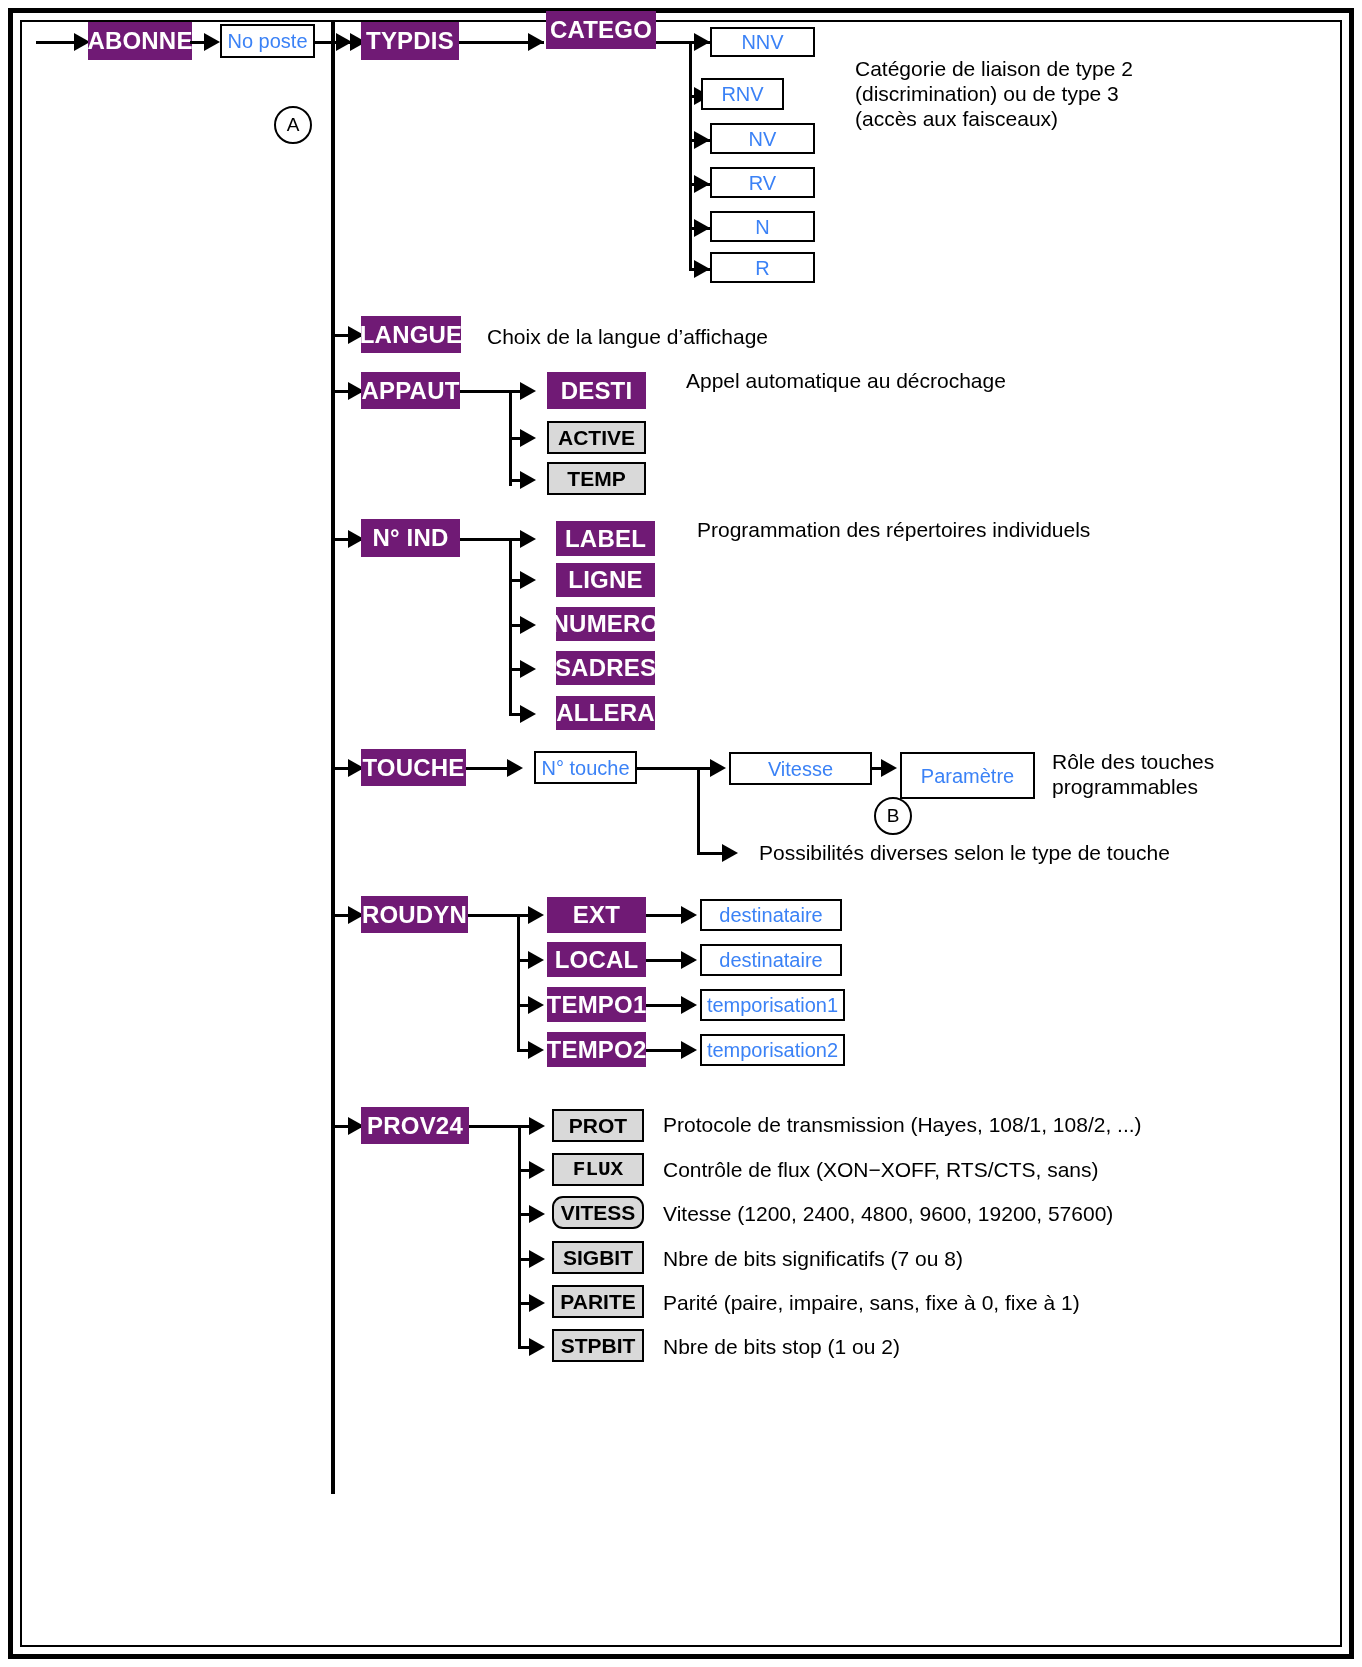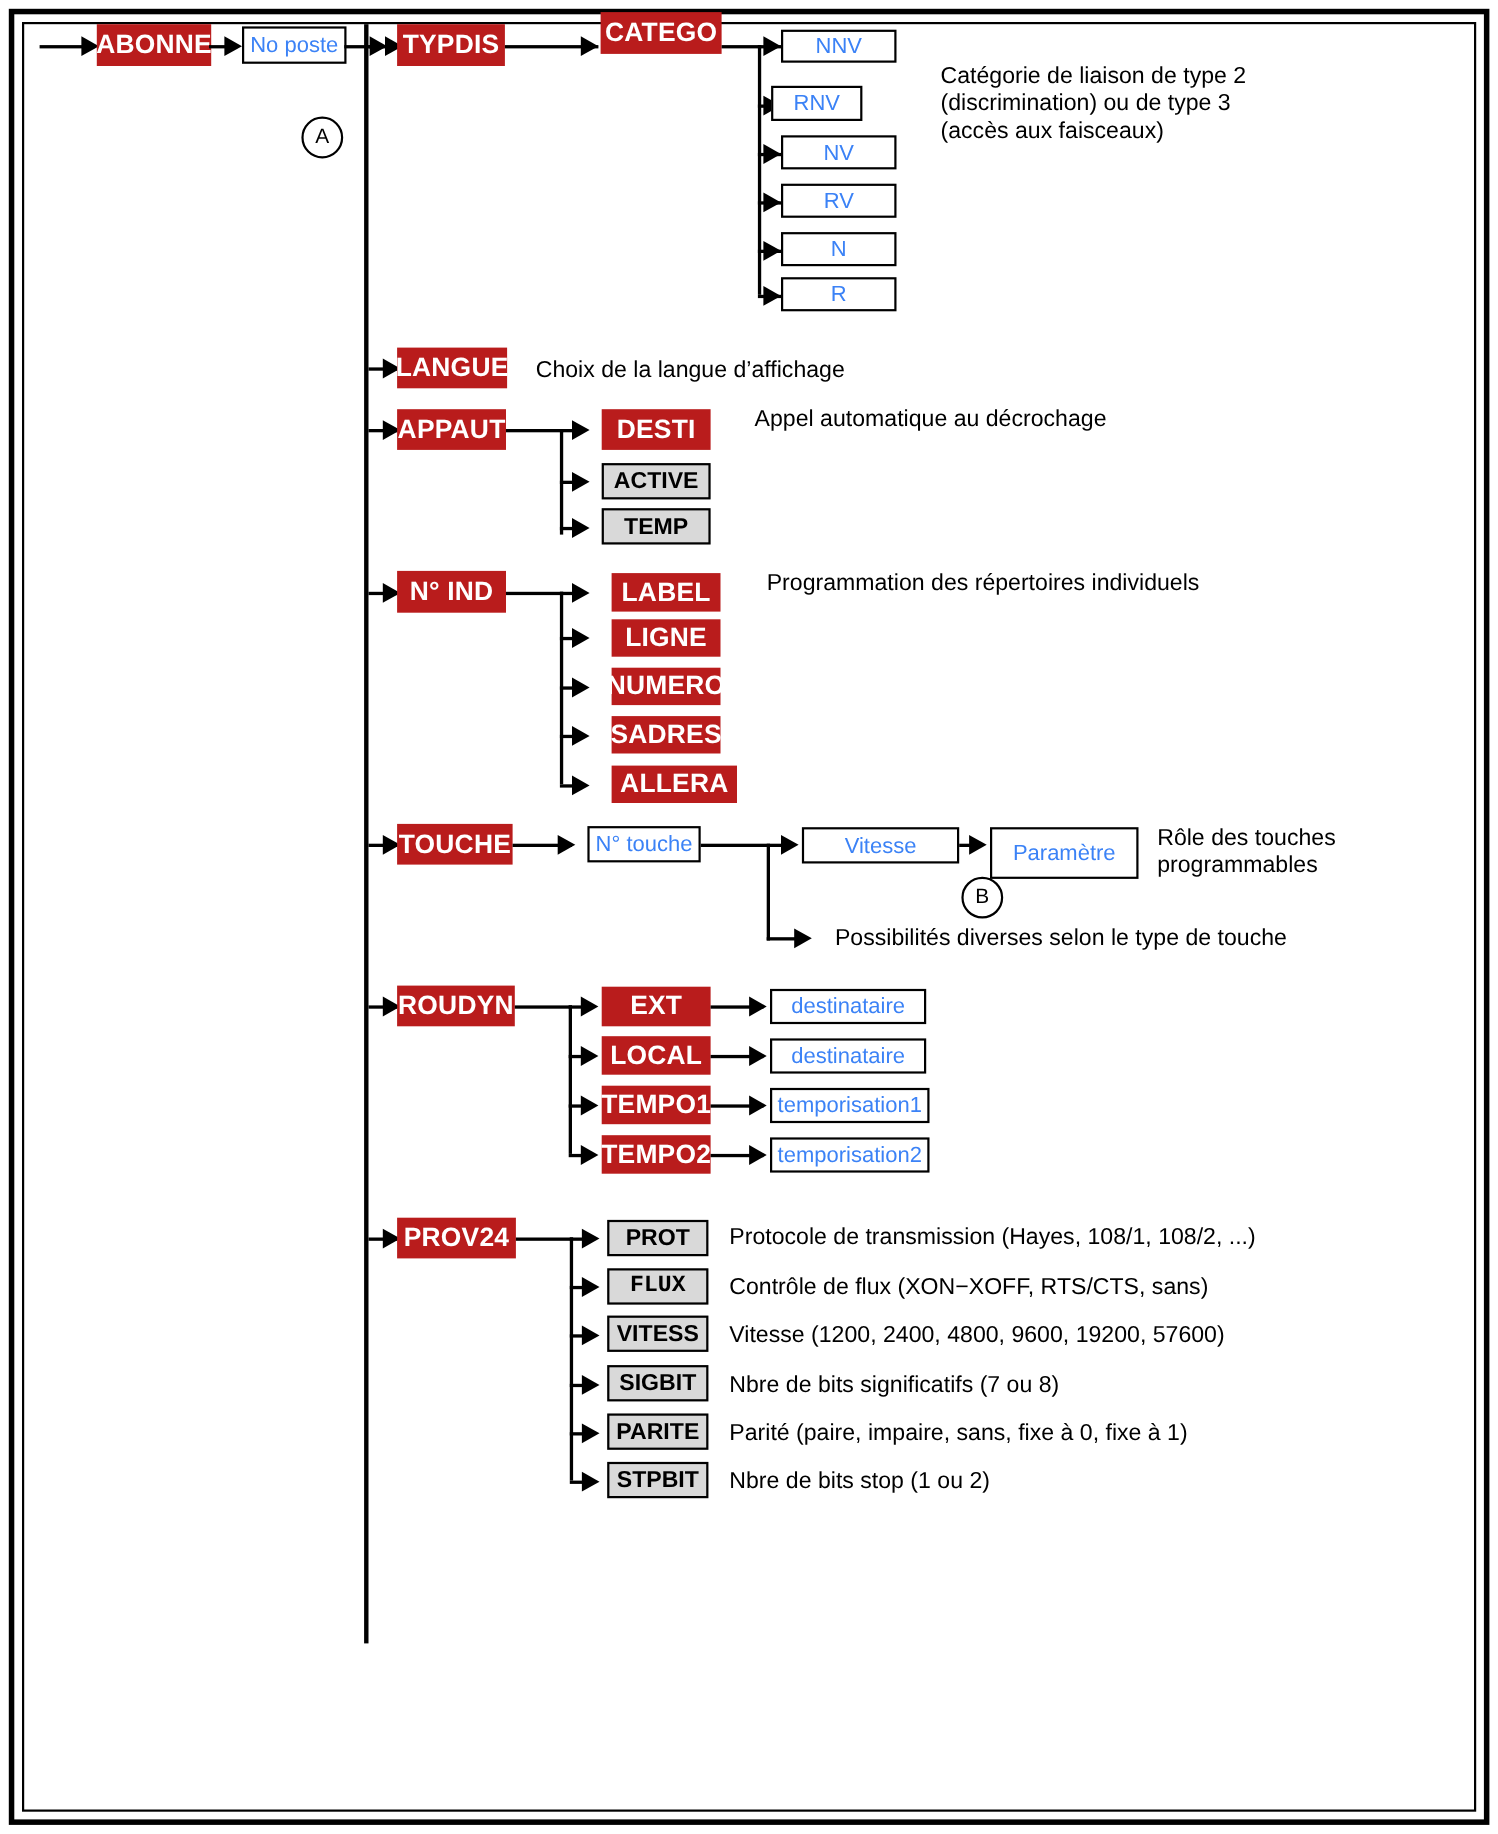--- a/index.html
+++ b/index.html
@@ -40,21 +40,21 @@
   .node {
     position: absolute;
     box-sizing: border-box;
     display: flex;
     align-items: center;
     justify-content: center;
     white-space: nowrap;
     line-height: 1;
   }
   .node.black {
-    background: #b91c1c;
+    background: #701a75;
     color: #fff;
     font-weight: bold;
     font-size: 24px;
     letter-spacing: 0.2px;
   }
   .node.gray {
     background: #d9d9d9;
     color: #000;
     font-weight: bold;
     font-size: 21px;
@@ -265,21 +265,21 @@
   </div>
 
   <div class="hline" style="left:509px; top:668px; width:22px;"></div>
   <div class="arrow" style="left:520px; top:660px;"></div>
   <div class="node black" style="left:556px; top:651px; width:99px; height:34px;">
     <span>SADRES</span>
   </div>
 
   <div class="hline" style="left:509px; top:713px; width:22px;"></div>
   <div class="arrow" style="left:520px; top:705px;"></div>
-  <div class="node black" style="left:556px; top:696px; width:114px; height:34px;">
+  <div class="node black" style="left:556px; top:696px; width:99px; height:34px;">
     <span>ALLERA</span>
   </div>
 
   <div class="note" style="left:697px; top:518px; width:450px;">Programmation des répertoires individuels</div>
 
   <div class="hline" style="left:335px; top:767px; width:26px;"></div>
   <div class="arrow" style="left:348px; top:759px;"></div>
   <div class="node black" style="left:361px; top:749px; width:105px; height:37px;">
     <span>TOUCHE</span>
   </div>
@@ -387,21 +387,21 @@
 
   <div class="hline" style="left:518px; top:1169px; width:22px;"></div>
   <div class="arrow" style="left:529px; top:1161px;"></div>
   <div class="node gray" style="left:552px; top:1153px; width:92px; height:33px;font-family:Liberation Mono, monospace;">
     <span>FLUX</span>
   </div>
   <div class="note" style="left:663px; top:1158px; width:520px;">Contrôle de flux (XON−XOFF, RTS/CTS, sans)</div>
 
   <div class="hline" style="left:518px; top:1213px; width:22px;"></div>
   <div class="arrow" style="left:529px; top:1205px;"></div>
-  <div class="node gray" style="left:552px; top:1196px; width:92px; height:33px;">
+  <div class="node gray" style="left:552px; top:1196px; width:92px; height:33px;border-radius:11px;">
     <span>VITESS</span>
   </div>
   <div class="note" style="left:663px; top:1202px; width:520px;">Vitesse (1200, 2400, 4800, 9600, 19200, 57600)</div>
 
   <div class="hline" style="left:518px; top:1258px; width:22px;"></div>
   <div class="arrow" style="left:529px; top:1250px;"></div>
   <div class="node gray" style="left:552px; top:1241px; width:92px; height:33px;">
     <span>SIGBIT</span>
   </div>
   <div class="note" style="left:663px; top:1247px; width:520px;">Nbre de bits significatifs (7 ou 8)</div>

